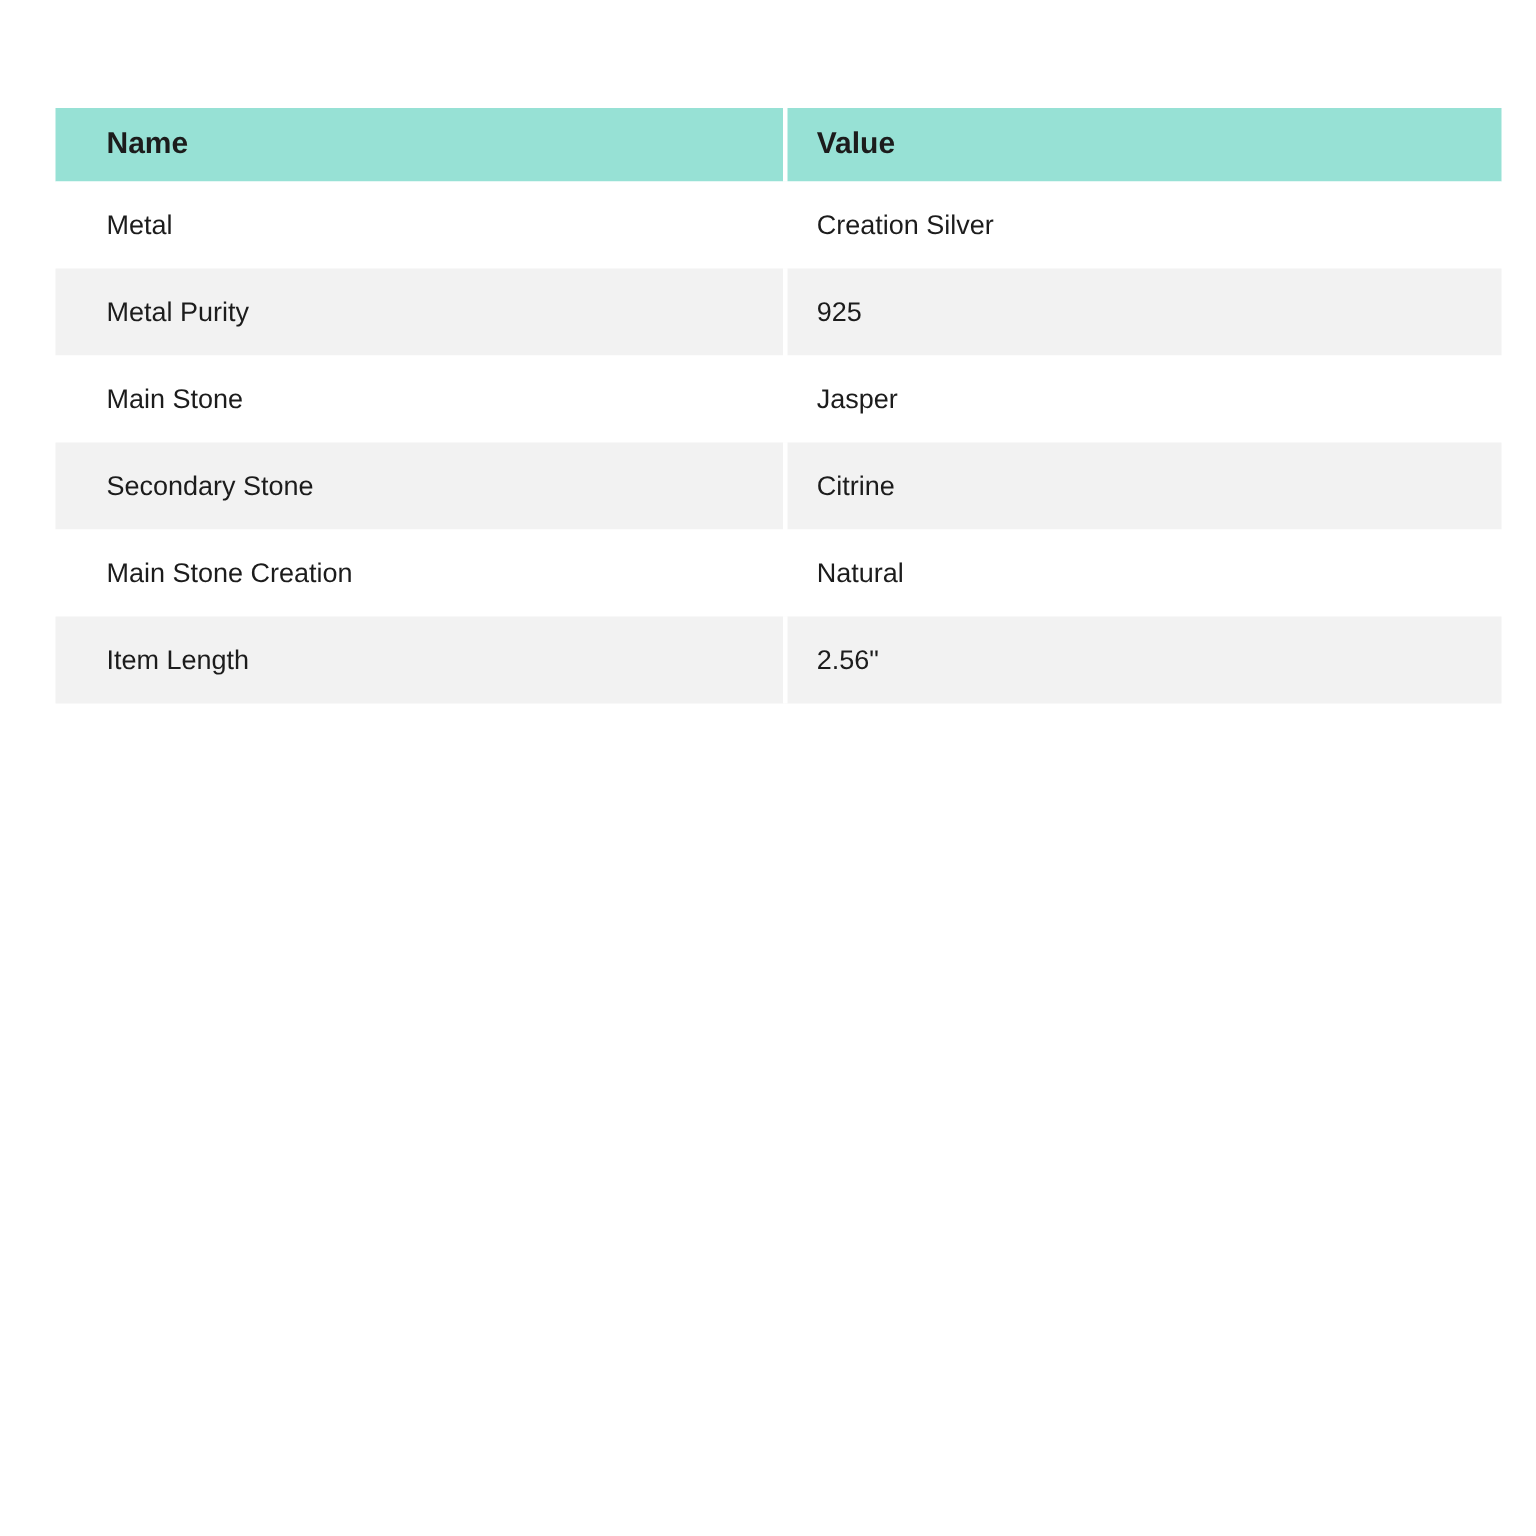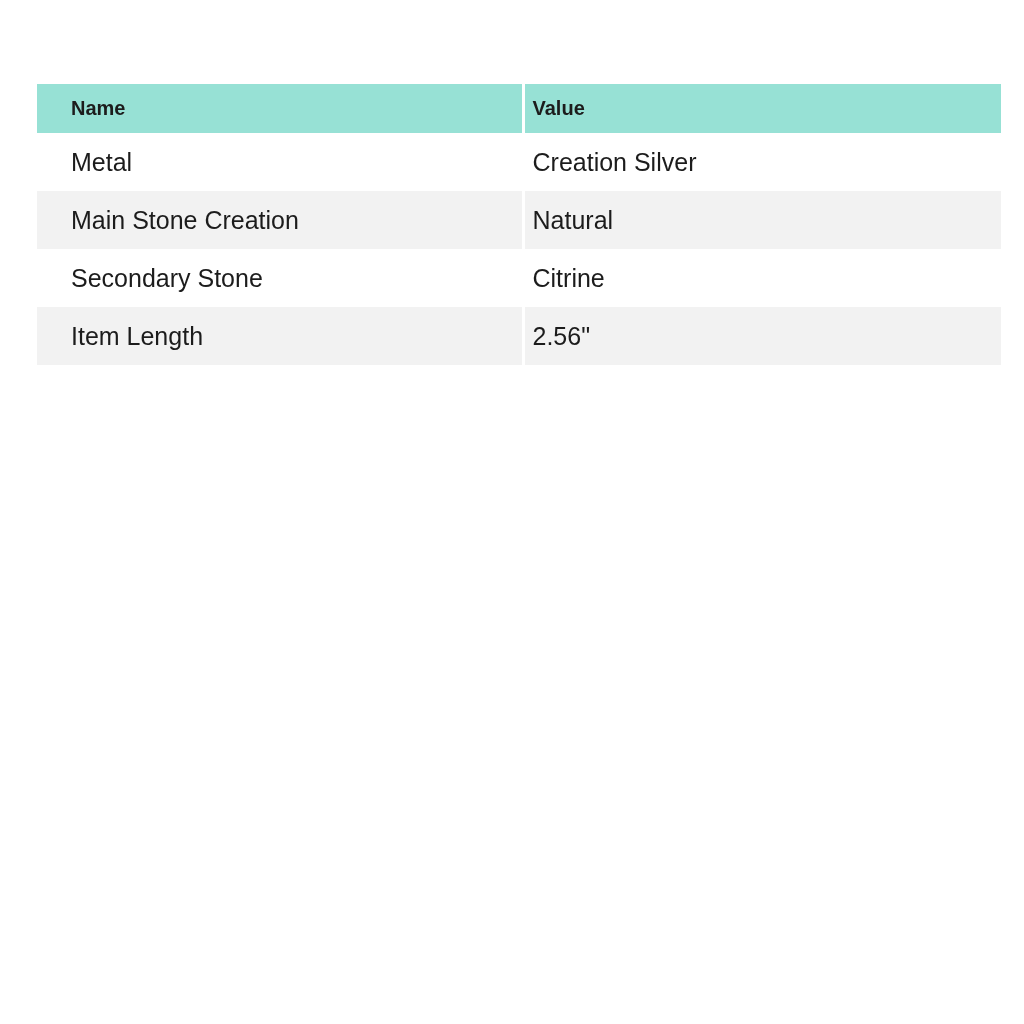--- a/index.html
+++ b/index.html
@@ -13,48 +13,48 @@
     width: 1024px;
     height: 1024px;
     background: #ffffff;
     font-family: "Liberation Sans", "DejaVu Sans", sans-serif;
     color: var(--text-color);
     overflow: hidden;
   }
   .spec-table {
     position: absolute;
     left: 37px;
-    top: 84px;
+    top: 72px;
     width: 964px;
     border-collapse: collapse;
     table-layout: fixed;
   }
   .spec-table col.col-name  { width: 486px; }
   .spec-table col.col-value { width: 478px; }
   .spec-table th {
     background: var(--header-bg);
     height: 49px;
     text-align: left;
     vertical-align: middle;
     font-size: 20px;
     font-weight: 700;
     padding: 0 0 0 34px;
   }
   .spec-table td {
     height: 58px;
     vertical-align: middle;
-    font-size: 25px;
+    font-size: 18px;
     font-weight: 400;
     padding: 0 0 0 34px;
     background: #ffffff;
   }
   .spec-table th.value-col,
   .spec-table td.value-col {
     border-left: 3px solid var(--divider);
-    padding-left: 8px;
+    padding-left: 20px;
   }
   .spec-table tbody tr:nth-child(even) td {
     background: var(--stripe-bg);
   }
 </style>
 </head>
 <body>
 
 <table class="spec-table">
   <colgroup>
@@ -66,25 +66,33 @@
       <th>Name</th>
       <th class="value-col">Value</th>
     </tr>
   </thead>
   <tbody id="table-body">
       <tr>
         <td>Metal</td>
         <td class="value-col">Creation Silver</td>
       </tr>
       <tr>
-        <td>Main Stone Creation</td>
-        <td class="value-col">Natural</td>
+        <td>Metal Purity</td>
+        <td class="value-col">925</td>
+      </tr>
+      <tr>
+        <td>Main Stone</td>
+        <td class="value-col">Jasper</td>
       </tr>
       <tr>
         <td>Secondary Stone</td>
         <td class="value-col">Citrine</td>
+      </tr>
+      <tr>
+        <td>Main Stone Creation</td>
+        <td class="value-col">Natural</td>
       </tr>
       <tr>
         <td>Item Length</td>
         <td class="value-col">2.56"</td>
       </tr>
     </tbody>
 </table>
 
 </body></html>

